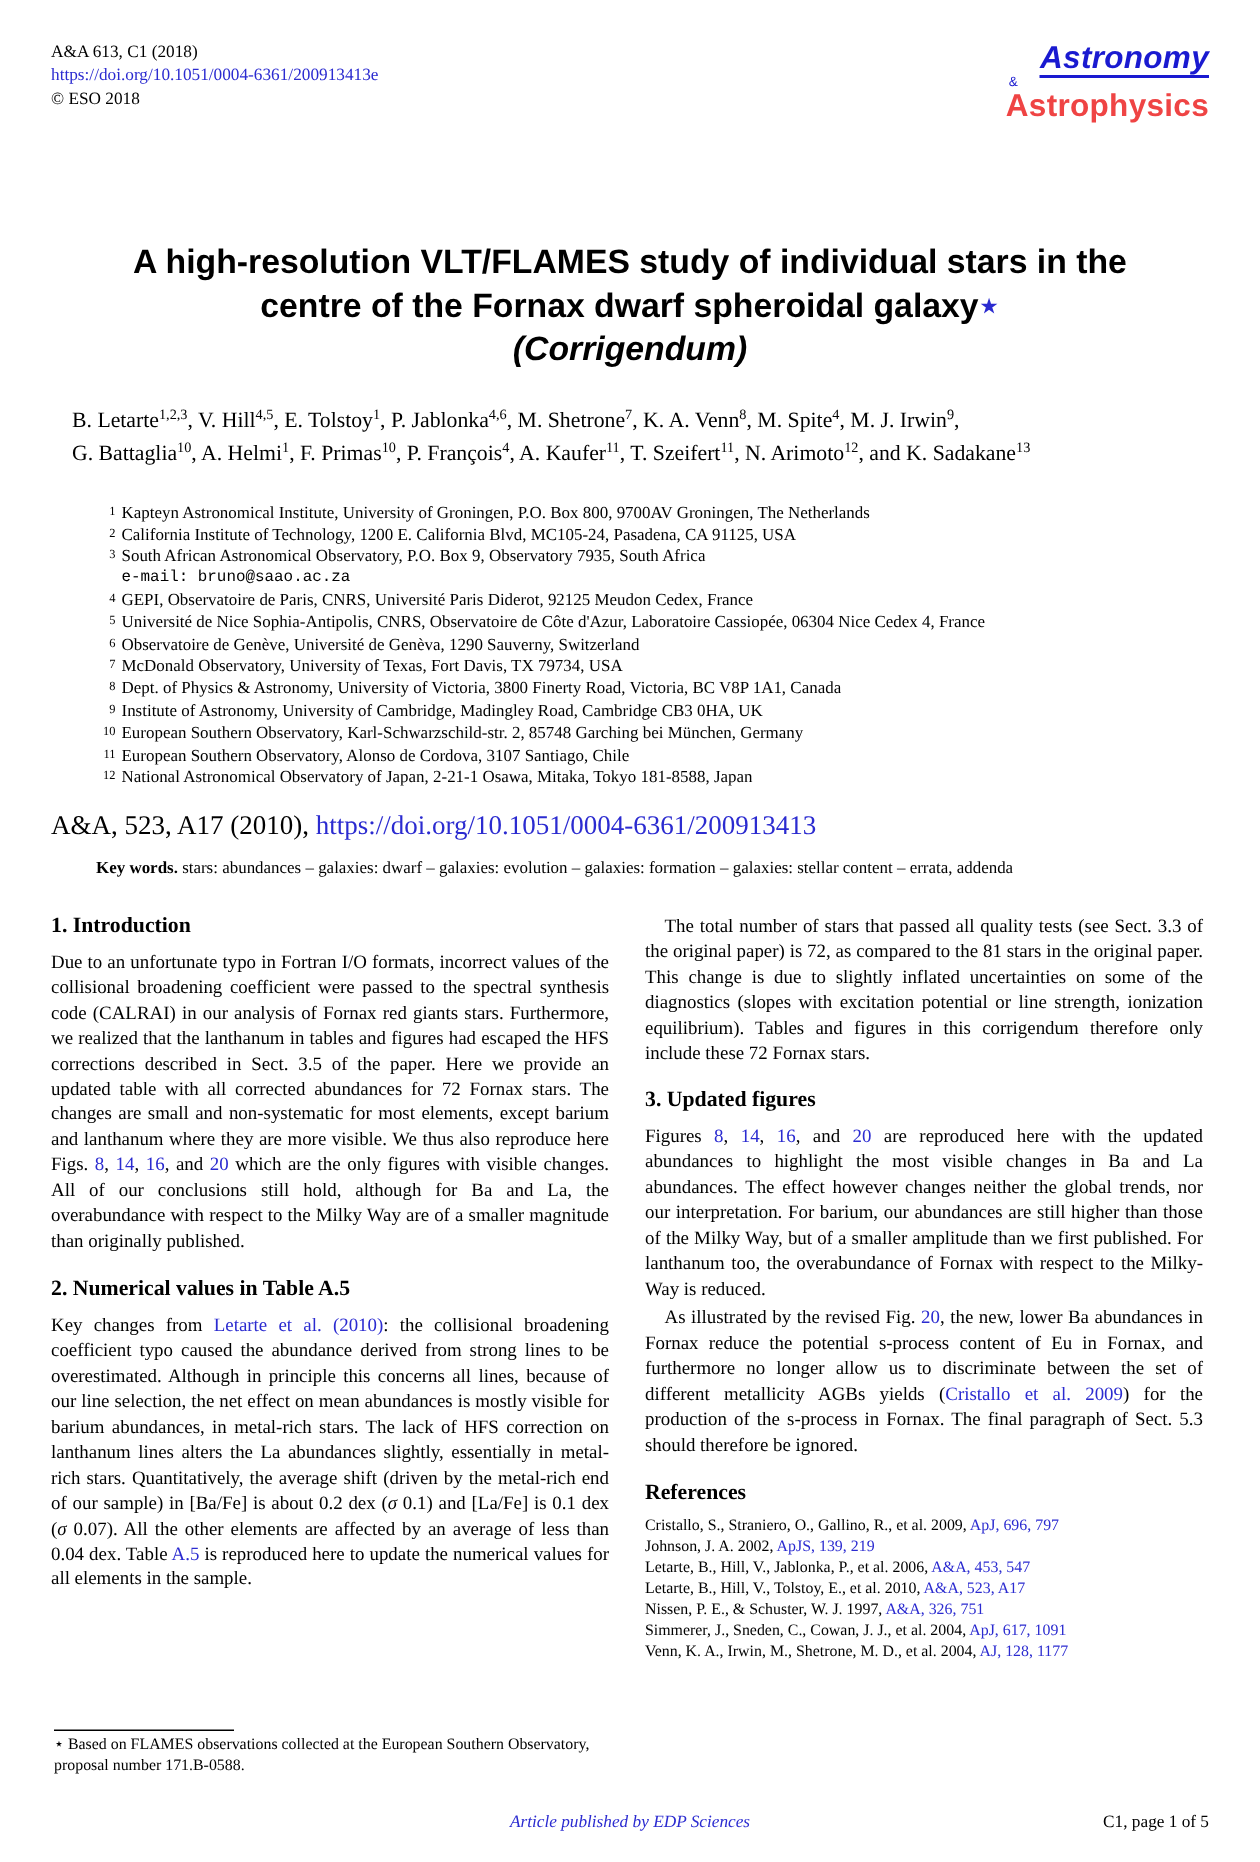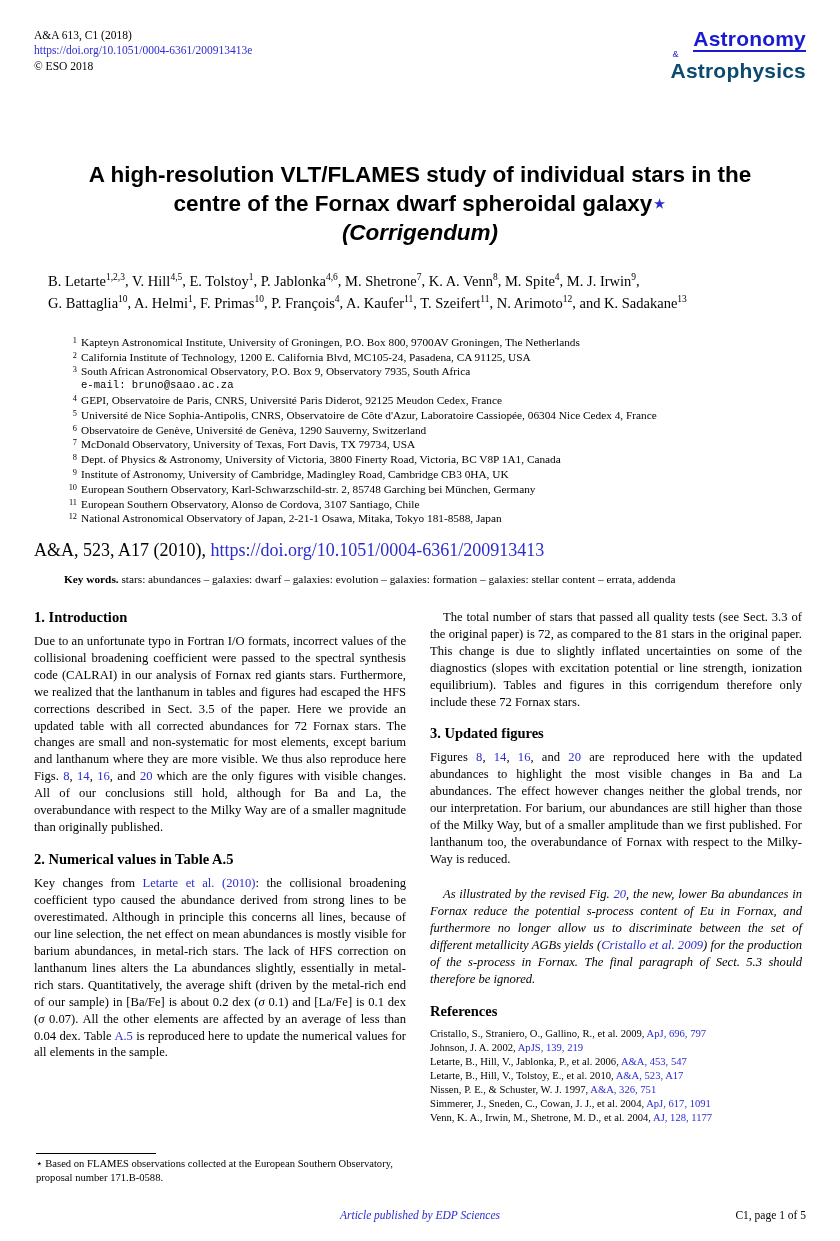--- a/index.html
+++ b/index.html
@@ -25,25 +25,25 @@
   .hdr-left{font-size:11.5px;line-height:1.33;}
   .hdr-left .doi{color:#2b2bd0;}
   .logo{
     text-align:right;line-height:1.02;
   }
   .logo .l1{
     font-family:"Liberation Sans", sans-serif;
     font-weight:bold;font-size:21px;color:#1a1ad0;
     letter-spacing:.2px;
     border-bottom:2px solid #1a1ad0;
-    display:inline-block;padding-bottom:1px;
+    display:inline-block;padding-bottom:1px;font-style:italic;
   }
   .logo .l2{
     font-family:"Liberation Sans", sans-serif;
-    font-weight:bold;font-size:21px;color:#0c4a6e;
+    font-weight:bold;font-size:21px;color:#ef4444;
     letter-spacing:.2px;display:block;margin-top:2px;
   }
   .logo .amp{
     font-family:"Liberation Sans", sans-serif;
     font-size:9px;color:#1a1ad0;display:block;
     text-align:left;margin-left:2px;line-height:.6;
   }
   .title{
     text-align:center;
     font-family:"Liberation Sans", sans-serif;
@@ -97,21 +97,21 @@
     margin:0 0 7px 0;
   }
   h2.sec.mt{margin-top:15px;}
   p.body{
     margin:0 0 0 0;
     font-size:12.6px;
     line-height:1.345;
     text-align:justify;
     text-indent:0;
   }
-  p.body + p.body{margin-top:18px;font-style:italic;}
+  p.body + p.body{margin-top:2px;}
   p.ind{text-indent:13px;}
   .refs{
     font-size:10.6px;line-height:1.33;
   }
   .refs .r{
     padding-left:13px;text-indent:-13px;
   }
   .footnote{
     position:absolute;
     left:36px;bottom:56px;

